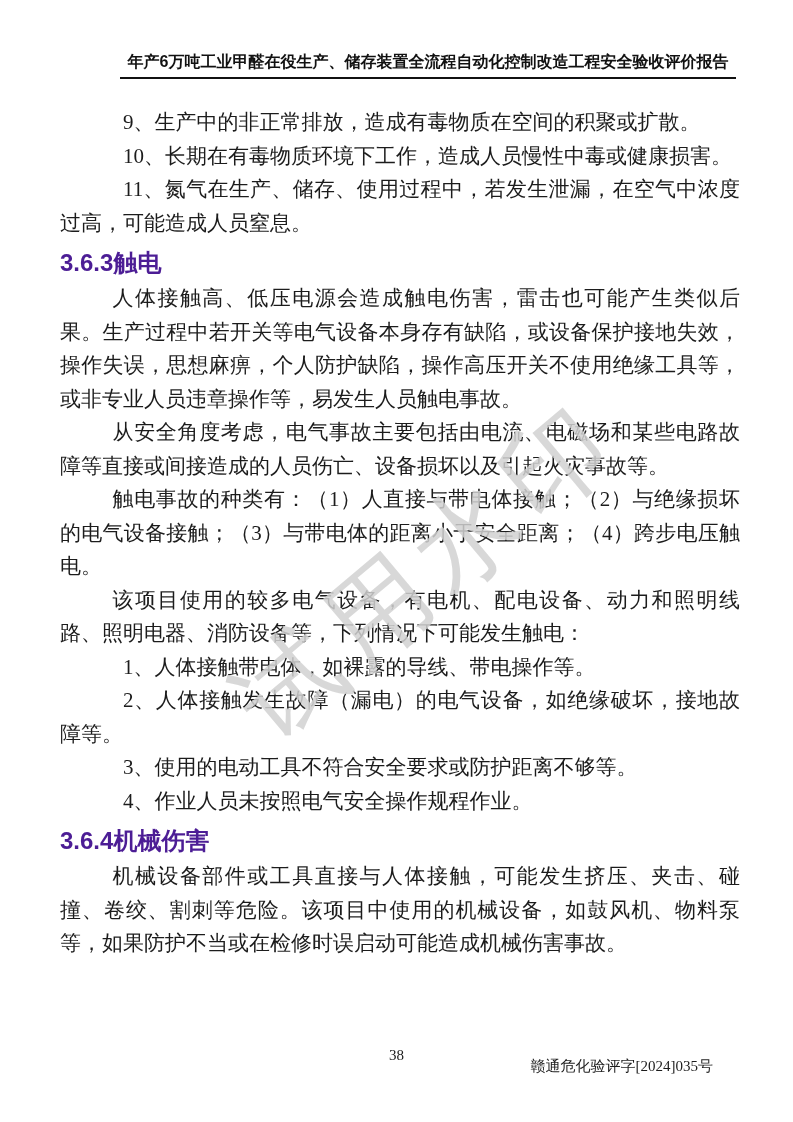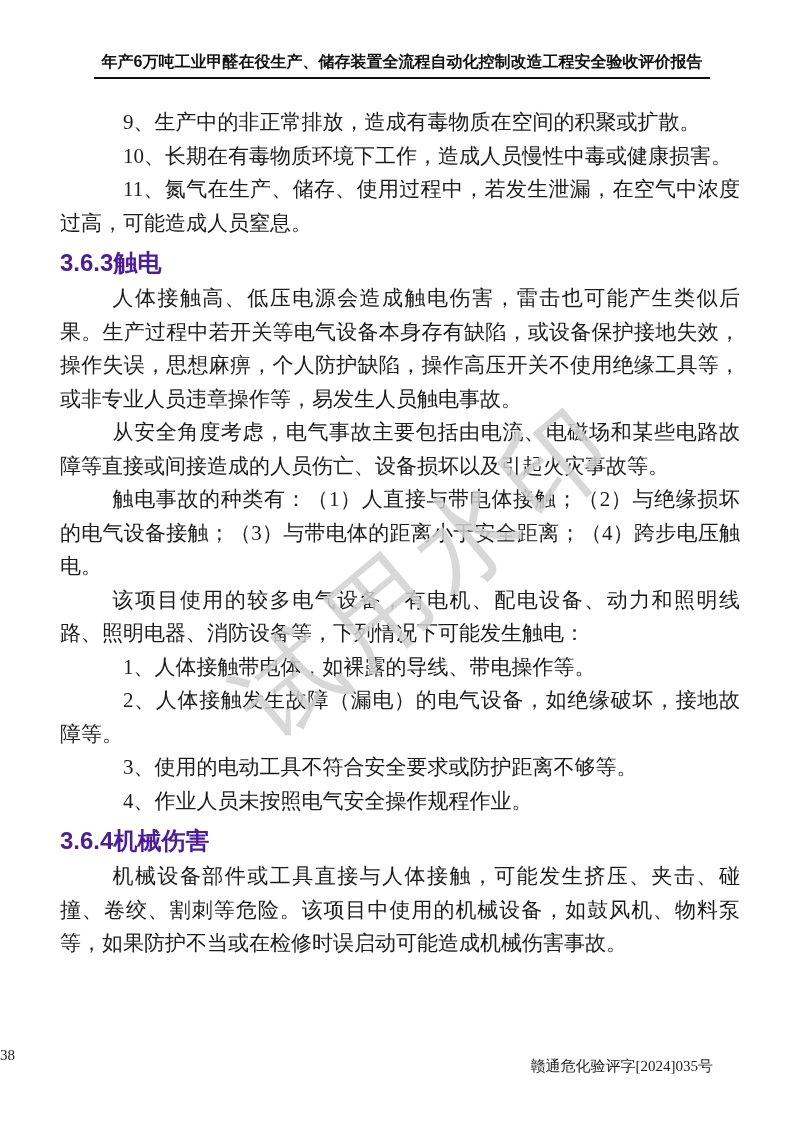--- a/index.html
+++ b/index.html
@@ -8,21 +8,21 @@
     width: 793px;
     height: 1122px;
     background: #ffffff;
     overflow: hidden;
     font-family: "Liberation Serif", "DejaVu Serif", serif;
     color: #1c1c1c;
   }
   .doc-header {
     position: absolute;
     top: 52px;
-    left: 94px;
+    left: 120px;
     width: 616px;
     text-align: center;
     font-family: "Liberation Sans", "DejaVu Sans", sans-serif;
     font-weight: bold;
     font-size: 16px;
     line-height: 20px;
     color: #111111;
     border-bottom: 2px solid #111111;
     padding-bottom: 5px;
     z-index: 2;
@@ -72,21 +72,21 @@
     left: 0;
     right: 0;
     top: 1044px;
     height: 26px;
     font-size: 15px;
     line-height: 22px;
     color: #1c1c1c;
     z-index: 2;
   }
   .footer-company { position: absolute; left: 105px; top: 0; }
-  .footer-page-number { position: absolute; left: 0; right: 0; top: 0; text-align: left; }
+  .footer-page-number { position: absolute; left: 0; right: 0; top: 0; text-align: center; }
   .footer-doc-number { position: absolute; right: 80px; top: 11px; font-family: Liberation Serif, serif; }
 </style>
 </head>
 <body>
 
 <div class="page">
 
   <div class="doc-header">年产6万吨工业甲醛在役生产、储存装置全流程自动化控制改造工程安全验收评价报告</div>
 
   <div class="content">

